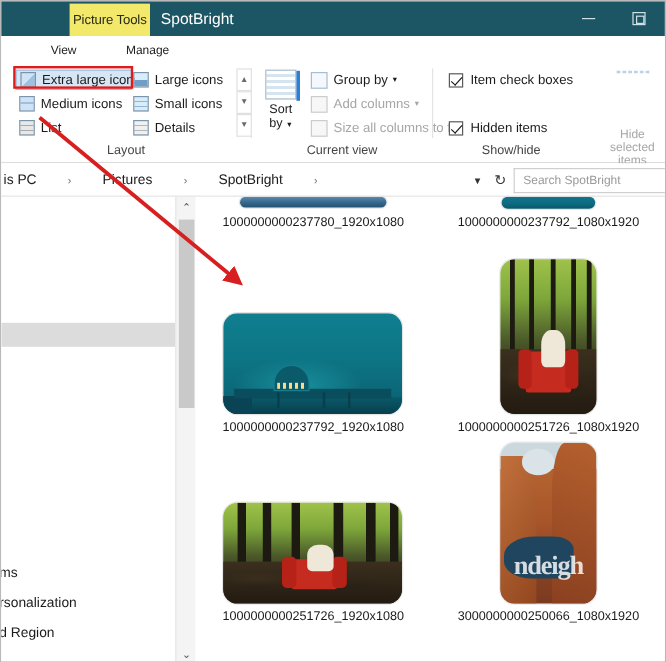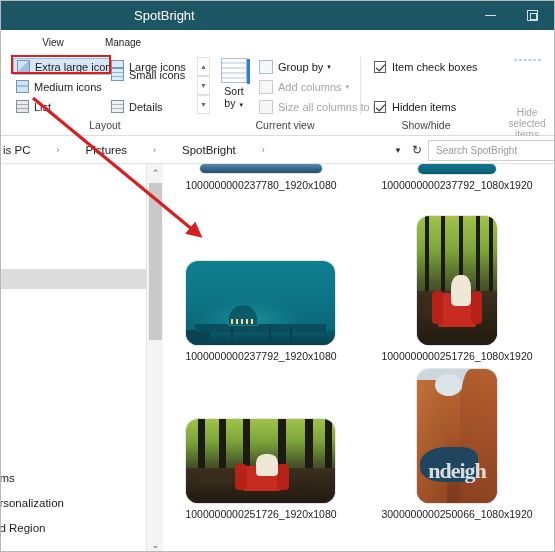--- a/index.html
+++ b/index.html
@@ -409,20 +409,21 @@
     width: 555px; height: 552px;
     pointer-events: none;
   }
 </style>
 </head>
 <body>
 
 <div id="app">
 
   <div class="titlebar">
+    <div class="ctx-tab">Picture Tools</div>
     <div class="win-title">SpotBright</div>
 
     <div class="wbtn wbtn-min">
       <div class="glyph-min"></div>
     </div>
     <div class="wbtn wbtn-max">
       <div class="glyph-max"></div>
     </div>
   </div>
 
@@ -446,21 +447,21 @@
     <div class="vm" style="left:12px; top:44px; width:97px; padding-left:3px;">
       <span class="vmicon i-list"></span>
       <span class="vmtxt">List</span>
     </div>
 
     <div class="vm" style="left:110px; top:4px; width:88px;">
       <span class="vmicon i-lg"></span>
       <span class="vmtxt">Large icons</span>
     </div>
 
-    <div class="vm" style="left:110px; top:12px; width:88px;">
+    <div class="vm" style="left:110px; top:24px; width:88px;">
       <span class="vmicon i-sm"></span>
       <span class="vmtxt">Small icons</span>
     </div>
 
     <div class="vm" style="left:110px; top:44px; width:88px;">
       <span class="vmicon i-det"></span>
       <span class="vmtxt">Details</span>
     </div>
 
     <div class="scrollspin" style="left:196px; top:3px; height:19px;">

